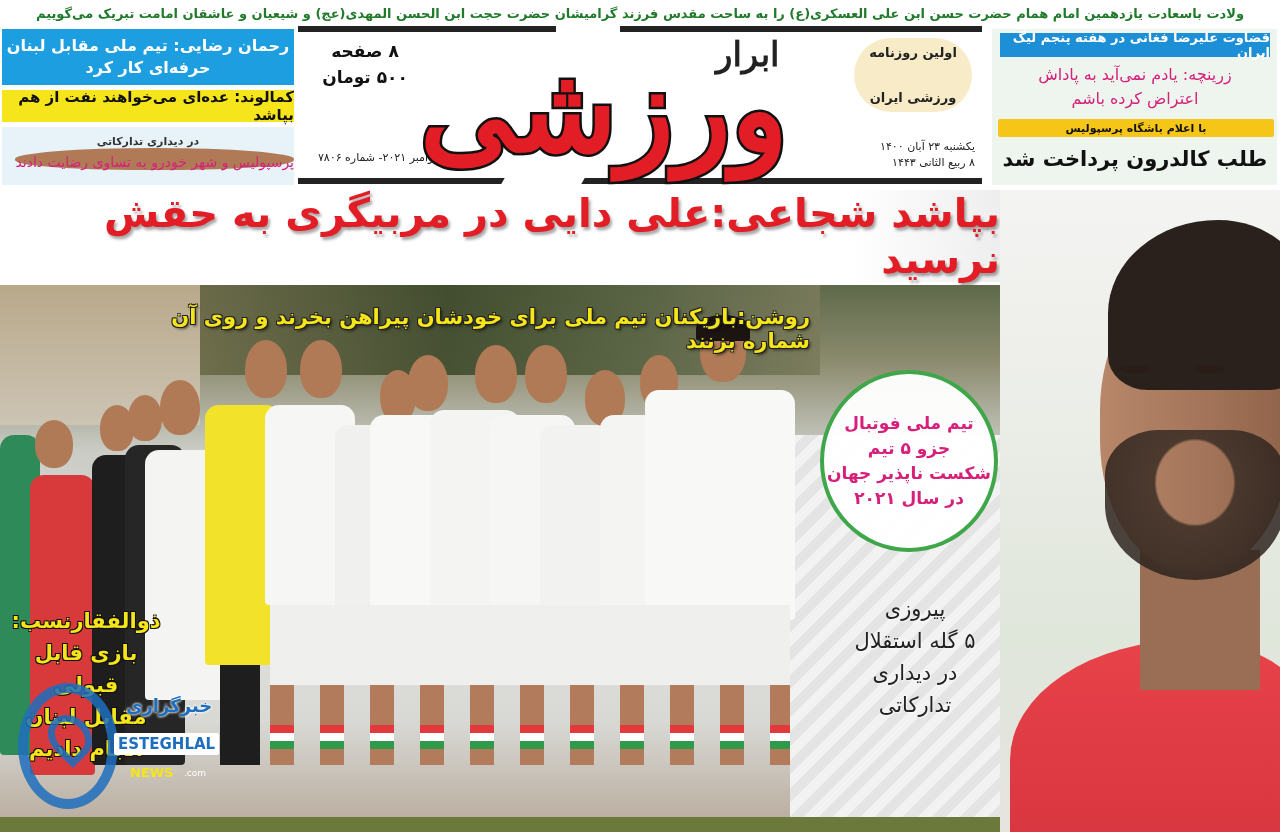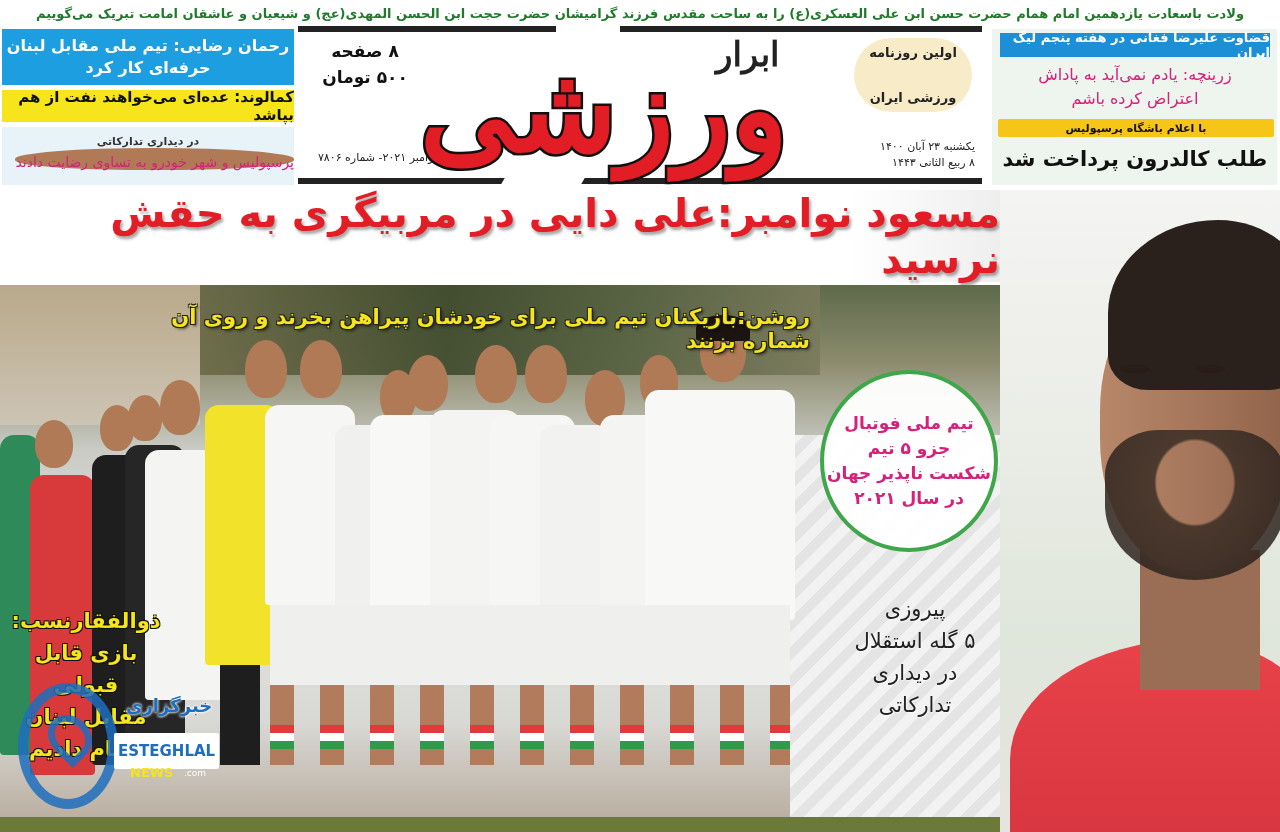--- a/index.html
+++ b/index.html
@@ -163,21 +163,21 @@
 
   
   .wm { position: absolute; left: 14px; top: 388px; width: 200px; height: 150px; }
   .wm-ring { position: absolute; left: 4px; top: 10px; width: 100px; height: 126px;
     border: 10px solid rgba(29,110,190,0.85); border-radius: 50% 50% 50% 50%; }
   .wm-pin { position: absolute; left: 36px; top: 40px; width: 40px; height: 48px;
     border: 7px solid rgba(29,110,190,0.85); border-radius: 50% 50% 50% 0; transform: rotate(-45deg); }
   .wm-fa { position: absolute; left: 112px; top: 22px; color: #1d6ebe; font-weight: bold; font-size: 18px;
     text-shadow: 0 0 3px #fff, 0 0 3px #fff; }
   .wm-en { position: absolute; left: 100px; top: 60px; background: #fff; color: #1d6ebe;
-    font-weight: bold; font-size: 15px; padding: 9px 4px; border-radius: 2px; }
+    font-weight: bold; font-size: 15px; padding: 2px 4px; border-radius: 2px; }
   .wm-news { position: absolute; left: 116px; top: 92px; color: #f5e51a; font-weight: bold; font-size: 13px; }
   .wm-com { position: absolute; left: 170px; top: 95px; color: #fff; font-size: 9px; }
 
   
   .portrait {
     position: absolute; left: 1000px; top: 190px; width: 280px; height: 642px; overflow: hidden;
     background: linear-gradient(to bottom, #f4f4f2 0%, #eaece6 40%, #dfe6da 70%, #e7e4e0 100%);
   }
   .p-hair { position: absolute; left: 108px; top: 30px; width: 200px; height: 170px; border-radius: 55% 45% 20% 20%; background: #2a211c; }
   .p-face { position: absolute; left: 100px; top: 90px; width: 190px; height: 290px; border-radius: 45% 40% 45% 45%;
@@ -235,21 +235,21 @@
     <div class="rt-blue rtl">قضاوت علیرضا فغانی در هفته پنجم لیگ ایران</div>
     <div class="rt-pink rtl">
       <div>زرینچه: یادم نمی‌آید به پاداش</div>
       <div>اعتراض کرده باشم</div>
     </div>
     <div class="rt-yellow rtl">با اعلام باشگاه پرسپولیس</div>
     <div class="rt-black rtl">طلب کالدرون پرداخت شد</div>
   </div>
 </div>
 
-<div class="main-headline rtl">مسعود نوامبر:علی دایی در مربیگری به حقش نرسید</div>
+<div class="main-headline rtl">بپاشد شجاعی:علی دایی در مربیگری به حقش نرسید</div>
 
 <div class="photo">
   <div class="bg-left"></div>
   <div class="bg-trees"></div>
   <div class="bg-stands"></div>
 
   <div>
 
     <div class="player" style="left:0;top:150px;width:40px;height:320px;background:#2f8a5a;"></div>
 

